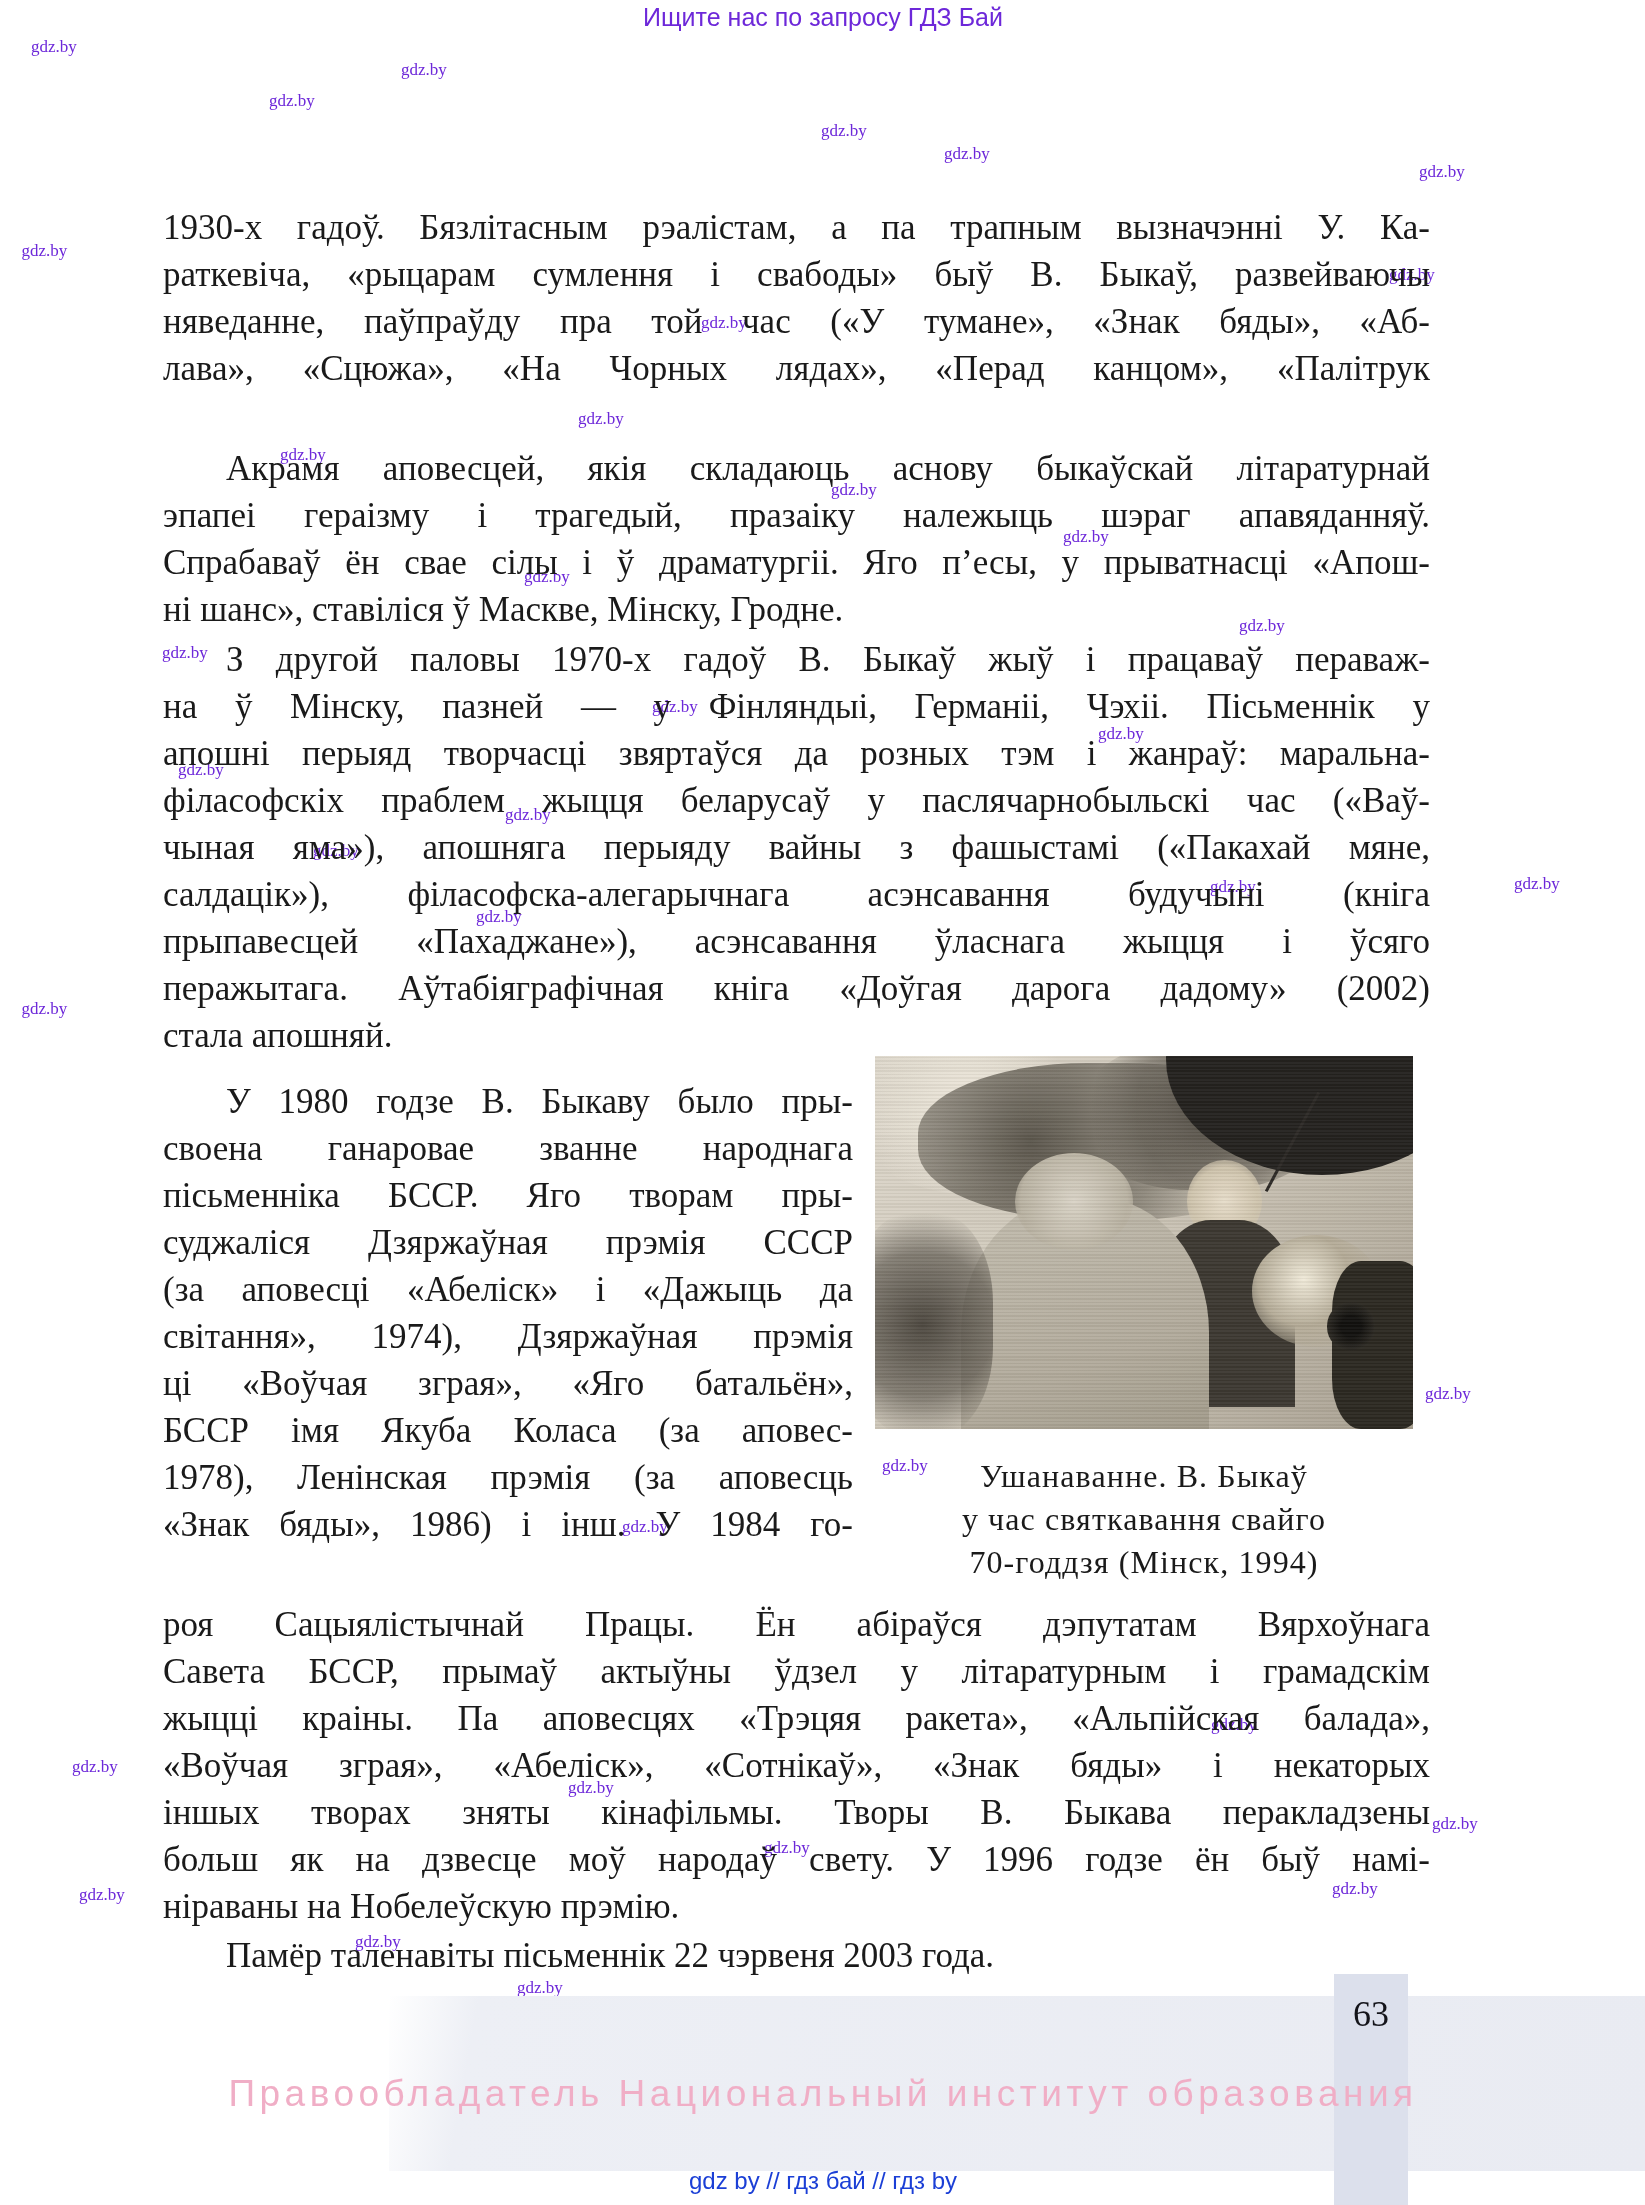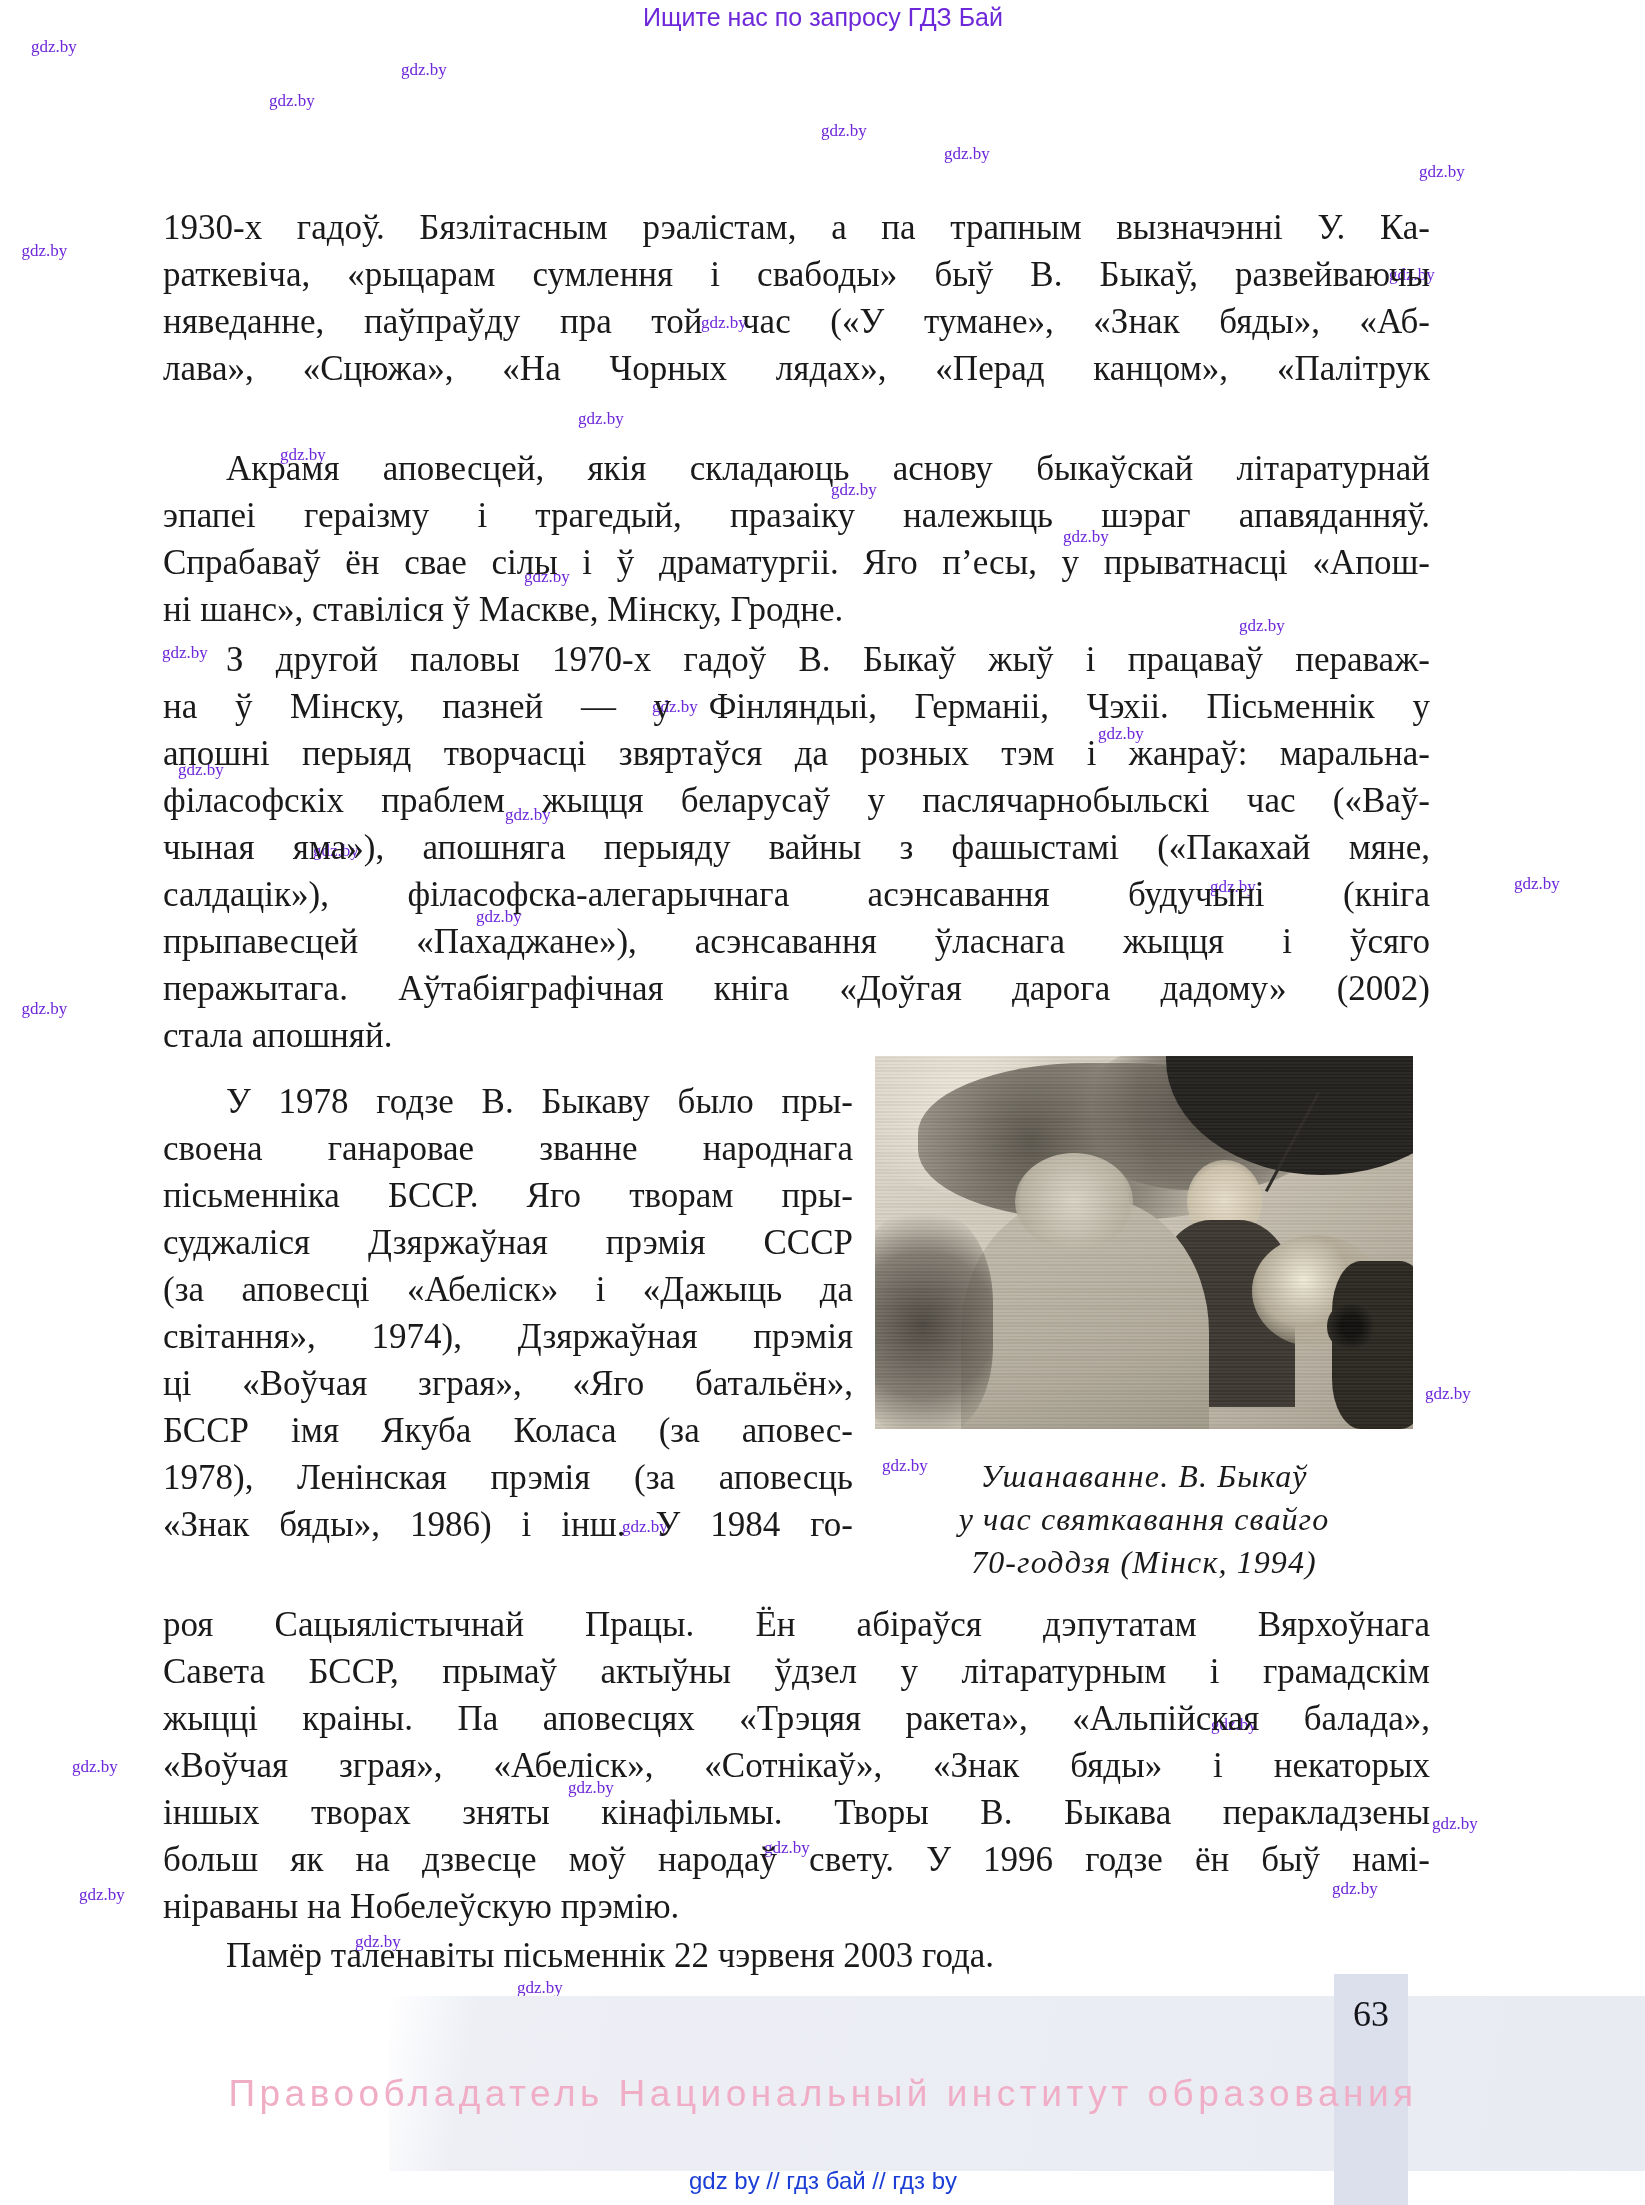--- a/index.html
+++ b/index.html
@@ -46,21 +46,21 @@
   .photo .blob{position:absolute;}
   .photo .grain{
     position:absolute;inset:0;
     background:repeating-linear-gradient(0deg,rgba(60,55,45,0.06) 0 1.7px,rgba(255,255,255,0.05) 1.7px 3.4px);
   }
   .caption{
     position:absolute;left:875px;top:1455px;width:538px;
     text-align:center;
   }
   .caption .cap-line{
-    font-size:32px;line-height:43px;letter-spacing:1.1px;font-style:italic;
+    font-size:32px;line-height:43px;letter-spacing:1.1px;
   }
   
   .footer-band{
     position:absolute;left:389px;top:1996px;width:1257px;height:175px;
     background:linear-gradient(100deg,rgba(236,238,244,0) 0%,#edeff5 7%,#e9ebf2 100%);
   }
   .page-number-strip{
     position:absolute;left:1334px;top:1974px;width:74px;height:231px;
     background:#dce0ec;
   }
@@ -154,21 +154,21 @@
     <div class="line">апошні перыяд творчасці звяртаўся да розных тэм і жанраў: маральна-</div>
     <div class="line">філасофскіх праблем жыцця беларусаў у паслячарнобыльскі час («Ваў-</div>
     <div class="line">чыная яма»), апошняга перыяду вайны з фашыстамі («Пакахай мяне,</div>
     <div class="line">салдацік»), філасофска-алегарычнага асэнсавання будучыні (кніга</div>
     <div class="line">прыпавесцей «Пахаджане»), асэнсавання ўласнага жыцця і ўсяго</div>
     <div class="line">перажытага. Аўтабіяграфічная кніга «Доўгая дарога дадому» (2002)</div>
     <div class="line short">стала апошняй.</div>
   </div>
 
   <div class="pblock narrow" style="top:1078px">
-    <div class="line indent">У 1978 годзе В. Быкаву было пры-</div>
+    <div class="line indent">У 1980 годзе В. Быкаву было пры-</div>
     <div class="line">своена ганаровае званне народнага</div>
     <div class="line">пісьменніка БССР. Яго творам пры-</div>
     <div class="line">суджаліся Дзяржаўная прэмія СССР</div>
     <div class="line">(за аповесці «Абеліск» і «Дажыць да</div>
     <div class="line">світання», 1974), Дзяржаўная прэмія</div>
     <div class="line">ці «Воўчая зграя», «Яго батальён»,</div>
     <div class="line">БССР імя Якуба Коласа (за аповес-</div>
     <div class="line">1978), Ленінская прэмія (за аповесць</div>
     <div class="line">«Знак бяды», 1986) і інш. У 1984 го-</div>
   </div>

